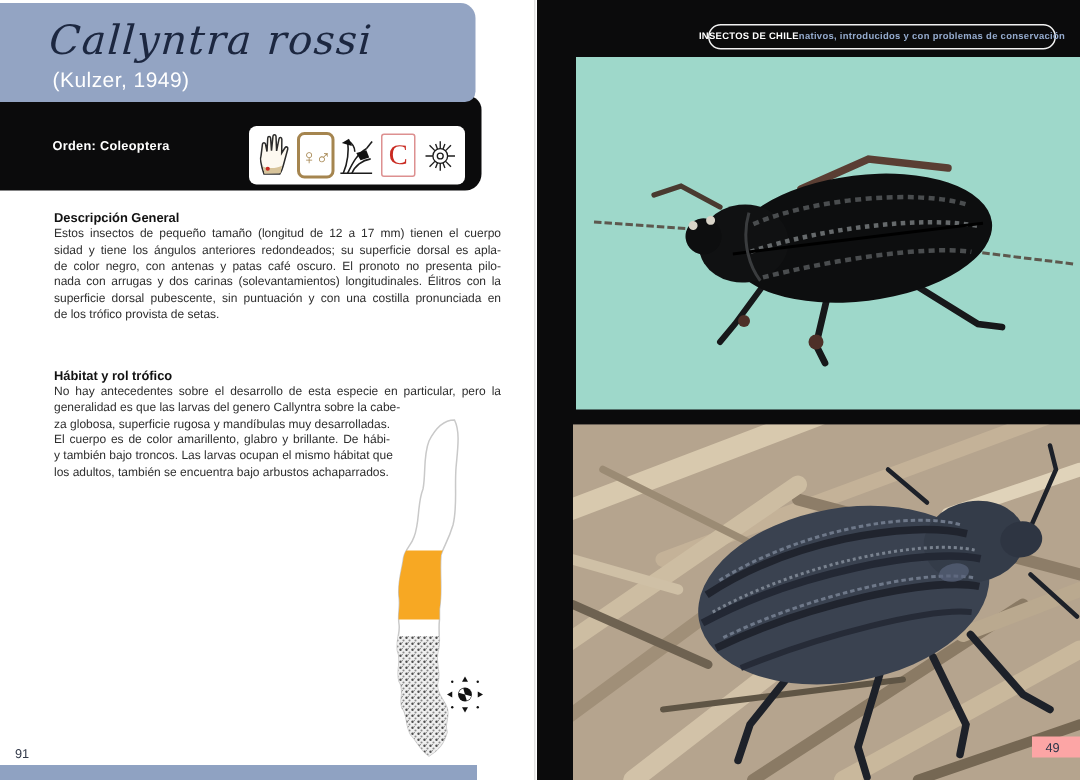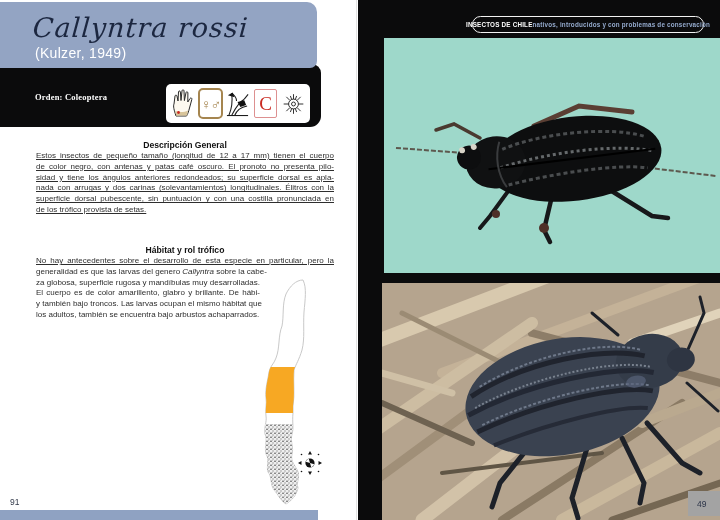--- a/index.html
+++ b/index.html
@@ -22,21 +22,21 @@
   .species-title{
     left:33px;top:12px;width:280px;
     font-family:"DejaVu Serif",serif;font-style:italic;
     font-size:27px;letter-spacing:1px;color:#1c2740;
     transform:skewX(-4deg);
   }
   .species-author{
     left:35px;top:45px;font-size:14px;color:#ffffff;letter-spacing:.3px;
   }
   .taxo{
-    left:35px;color:#ffffff;font-weight:bold;font-size:8.5px;letter-spacing:.2px;font-family:Liberation Serif, serif;
+    left:35px;color:#ffffff;font-weight:bold;font-size:8.5px;letter-spacing:.2px;
   }
   .taxo.orden{top:92px;}
   .taxo.familia{top:106px;margin-top:21px;}
 
   .icon-box{
     left:166px;top:84px;width:144px;height:39px;background:#ffffff;
     border-radius:5px;display:flex;align-items:center;justify-content:space-around;
     padding:0 3px;box-sizing:border-box;
   }
   .icon-cell{width:25px;height:31px;display:flex;align-items:center;justify-content:center;}
@@ -45,32 +45,32 @@
     color:#a5854f;font-weight:bold;font-size:14px;display:flex;
     align-items:center;justify-content:center;letter-spacing:-1px;
   }
   .c-box{
     width:21px;height:27px;border:1.5px solid #dd9090;border-radius:2px;
     color:#c92a21;font-family:"Liberation Serif",serif;font-size:19px;
     display:flex;align-items:center;justify-content:center;
   }
 
   .section-heading{
-    left:36px;width:298px;font-size:8.6px;font-weight:bold;color:#111;text-align:center;
+    left:36px;width:298px;font-size:8.6px;font-weight:bold;color:#111;
   }
   .bodytext{
     left:36px;font-size:8px;color:#2e2e2e;line-height:10.8px;
   }
   .bodytext .ln{
     text-align:justify;text-align-last:justify;white-space:nowrap;
   }
   .bodytext .ln.last{text-align-last:left;}
-  .wide{width:298px;text-decoration:underline;}
+  .wide{width:298px;}
   .narrow{width:224px;}
-  .it{font-style:italic;}
+  .it{}
 
   .map-svg{left:254px;top:276px;}
 
   .footer-band{
     left:0;top:510px;width:318px;height:10px;background:#8fa2c2;
   }
   .pagenum-left{
     left:10px;top:497px;font-size:8.5px;color:#333a4a;
   }
   .fold-line{left:356px;top:0;width:1px;height:520px;background:#e2e2e2;}
@@ -85,21 +85,21 @@
   .pill-bold{color:#ffffff;font-weight:bold;font-size:6.3px;letter-spacing:.2px;}
   .pill-rest{color:#95abce;font-weight:bold;font-size:6.3px;letter-spacing:.2px;}
 
   .photo-top{
     left:384px;top:38px;width:336px;height:235px;background:#9ed8ca;overflow:hidden;
   }
   .photo-bottom{
     left:382px;top:283px;width:338px;height:237px;background:#b9a893;overflow:hidden;
   }
   .pagenum-right-tab{
-    left:688px;top:491px;width:32px;height:25px;background:#a3a3a3;
+    left:688px;top:491px;width:32px;height:14px;background:#fca5a5;
     display:flex;align-items:center;justify-content:flex-start;
     padding-left:9px;box-sizing:border-box;
     font-size:8.5px;color:#2d3549;
   }
 </style>
 </head>
 <body>
 
 <div class="abs band-black"></div>
 <div class="abs band-blue"></div>
@@ -158,22 +158,22 @@
             <line x1="16" y1="19" x2="17.5" y2="23"></line>
         </g>
       </g>
     </svg>
   </span>
 </div>
 
 <div class="abs section-heading" style="top:140px">Descripción General</div>
 <div class="abs bodytext wide" style="top:151px">
   <div class="ln">Estos insectos de pequeño tamaño (longitud de 12 a 17 mm) tienen el cuerpo</div>
+  <div class="ln">sidad y tiene los ángulos anteriores redondeados; su superficie dorsal es apla-</div>
   <div class="ln">de color negro, con antenas y patas café oscuro. El pronoto no presenta pilo-</div>
-  <div class="ln">sidad y tiene los ángulos anteriores redondeados; su superficie dorsal es apla-</div>
   <div class="ln">nada con arrugas y dos carinas (solevantamientos) longitudinales. Élitros con la</div>
   <div class="ln">superficie dorsal pubescente, sin puntuación y con una costilla pronunciada en</div>
   <div class="ln last">de los trófico provista de setas.</div>
 </div>
 
 <div class="abs section-heading" style="top:245px">Hábitat y rol trófico</div>
 <div class="abs bodytext" style="top:256px">
   <div class="ln wide">No hay antecedentes sobre el desarrollo de esta especie en particular, pero la</div>
   <div class="ln narrow"><span>generalidad es que las larvas del genero </span><span class="it">Callyntra</span><span> sobre la cabe-</span></div>
   <div class="ln narrow">za globosa, superficie rugosa y mandíbulas muy desarrolladas.</div>

